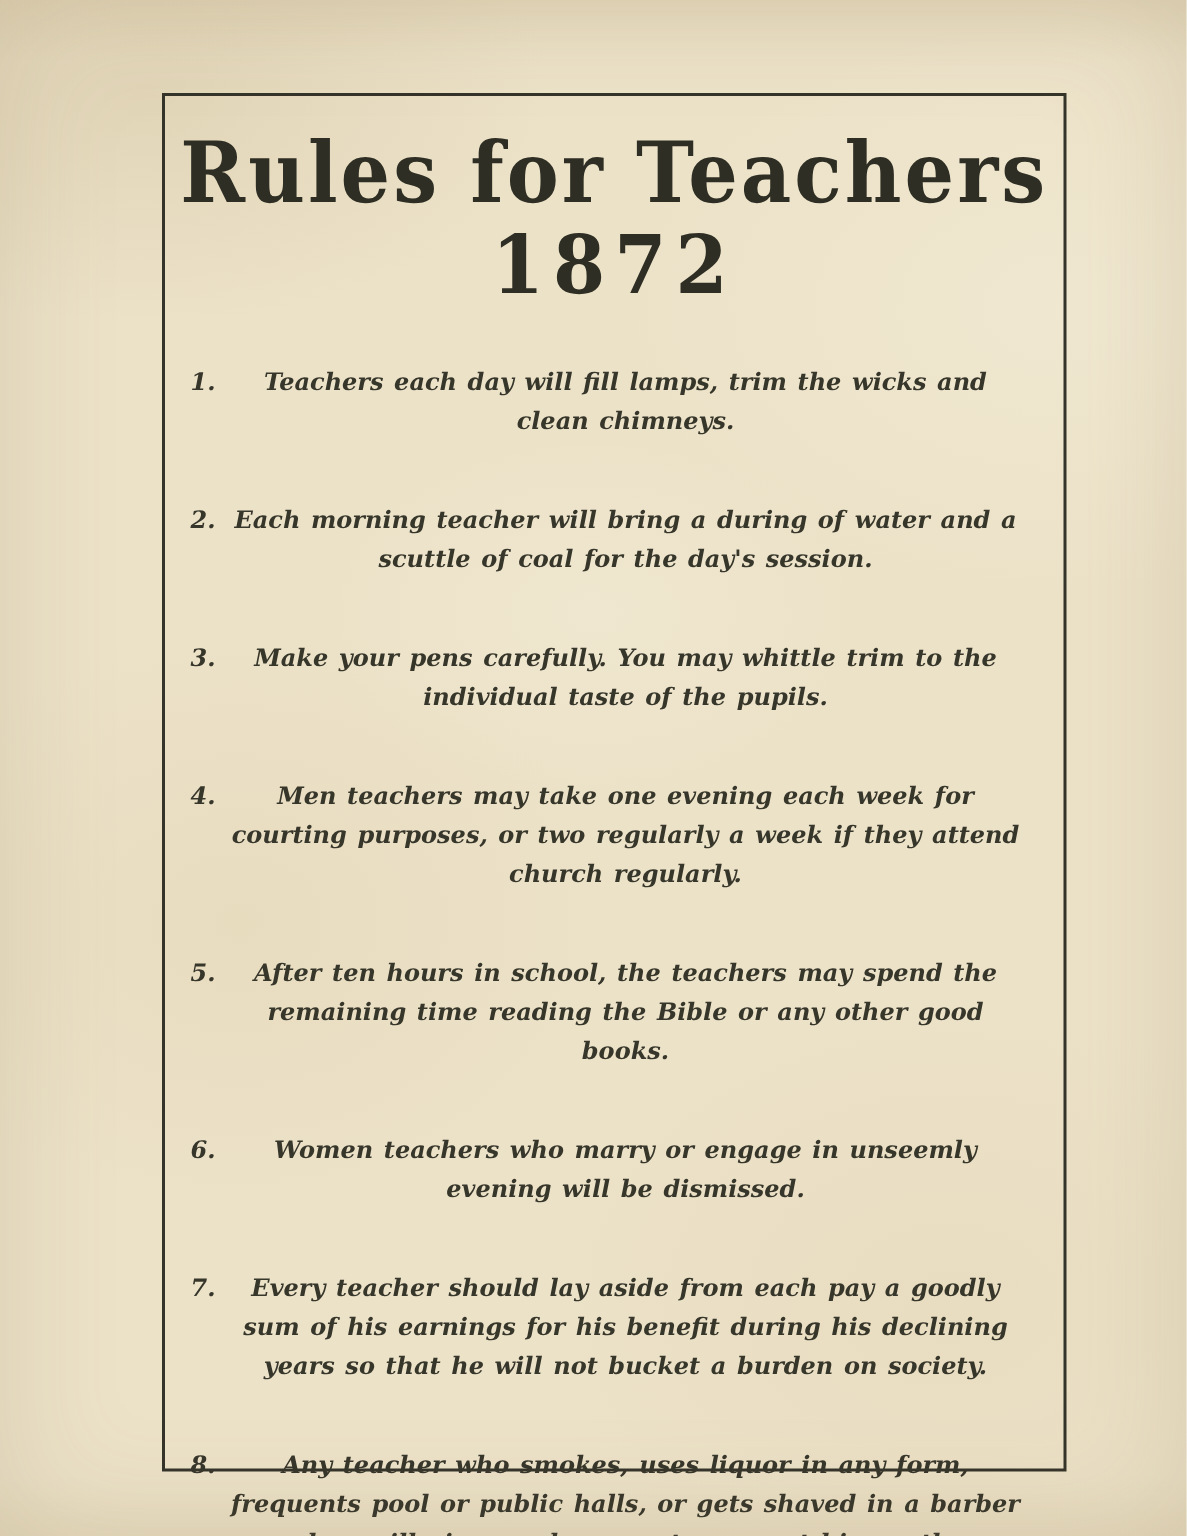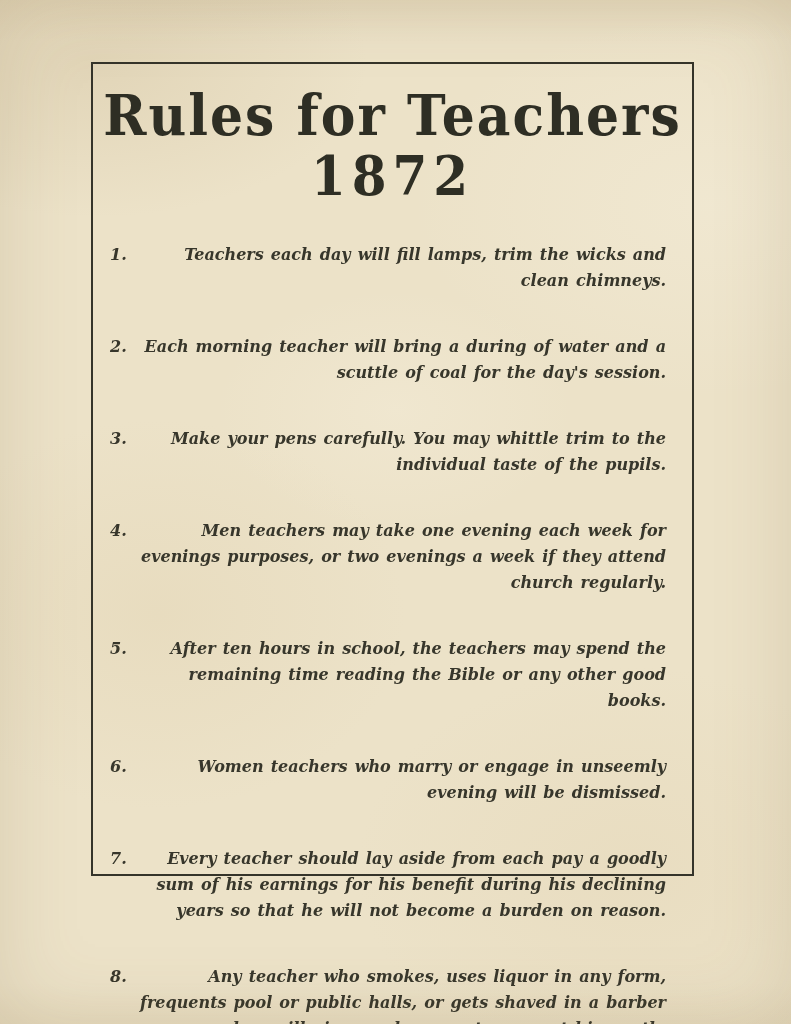--- a/index.html
+++ b/index.html
@@ -29,24 +29,24 @@
   .paper::after {
     content: "";
     position: absolute;
     inset: 0;
     box-shadow: inset 0 0 80px rgba(128,106,66,0.18);
     pointer-events: none;
   }
   
   .frame {
     position: absolute;
-    left: 91px;
+    left: 108px;
     top: 62px;
     width: 603px;
-    height: 814px;
+    height: 919px;
     border: 2px solid #35342a;
     box-sizing: border-box;
   }
   .title-block {
     text-align: center;
     margin-top: 26px;
     color: #2e2e24;
   }
   .title {
     margin: 0;
@@ -78,21 +78,21 @@
     display: flex;
     margin-bottom: 40px;
   }
   .rule:last-child { margin-bottom: 0; }
   .rule .num {
     flex: 0 0 24px;
     width: 24px;
   }
   .rule .txt {
     flex: 1;
-    text-align: right;
+    text-align: center;
   }
 </style>
 </head>
 <body>
 
 <div class="paper">
   <div class="frame">
     <div class="title-block">
       <h1 class="title">Rules for Teachers</h1>
       <h1 class="title year">1872</h1>
@@ -105,33 +105,33 @@
       <li class="rule">
         <span class="num">2.</span>
         <span class="txt">Each morning teacher will bring a during of water and a scuttle of coal for the day's session.</span>
       </li>
       <li class="rule">
         <span class="num">3.</span>
         <span class="txt">Make your pens carefully. You may whittle trim to the individual taste of the pupils.</span>
       </li>
       <li class="rule">
         <span class="num">4.</span>
-        <span class="txt">Men teachers may take one evening each week for evenings purposes, or two evenings a week if they attend church regularly.</span>
+        <span class="txt">Men teachers may take one evening each week for courting purposes, or two regularly a week if they attend church regularly.</span>
       </li>
       <li class="rule">
         <span class="num">5.</span>
         <span class="txt">After ten hours in school, the teachers may spend the remaining time reading the Bible or any other good books.</span>
       </li>
       <li class="rule">
         <span class="num">6.</span>
         <span class="txt">Women teachers who marry or engage in unseemly evening will be dismissed.</span>
       </li>
       <li class="rule">
         <span class="num">7.</span>
-        <span class="txt">Every teacher should lay aside from each pay a goodly sum of his earnings for his benefit during his declining years so that he will not become a burden on reason.</span>
+        <span class="txt">Every teacher should lay aside from each pay a goodly sum of his earnings for his benefit during his declining years so that he will not bucket a burden on society.</span>
       </li>
       <li class="rule">
         <span class="num">8.</span>
         <span class="txt">Any teacher who smokes, uses liquor in any form, frequents pool or public halls, or gets shaved in a barber shop will give good reason to suspect his worth, intention, integrity and honesty.</span>
       </li>
 
     </ol>
   </div>
 </div>
 

